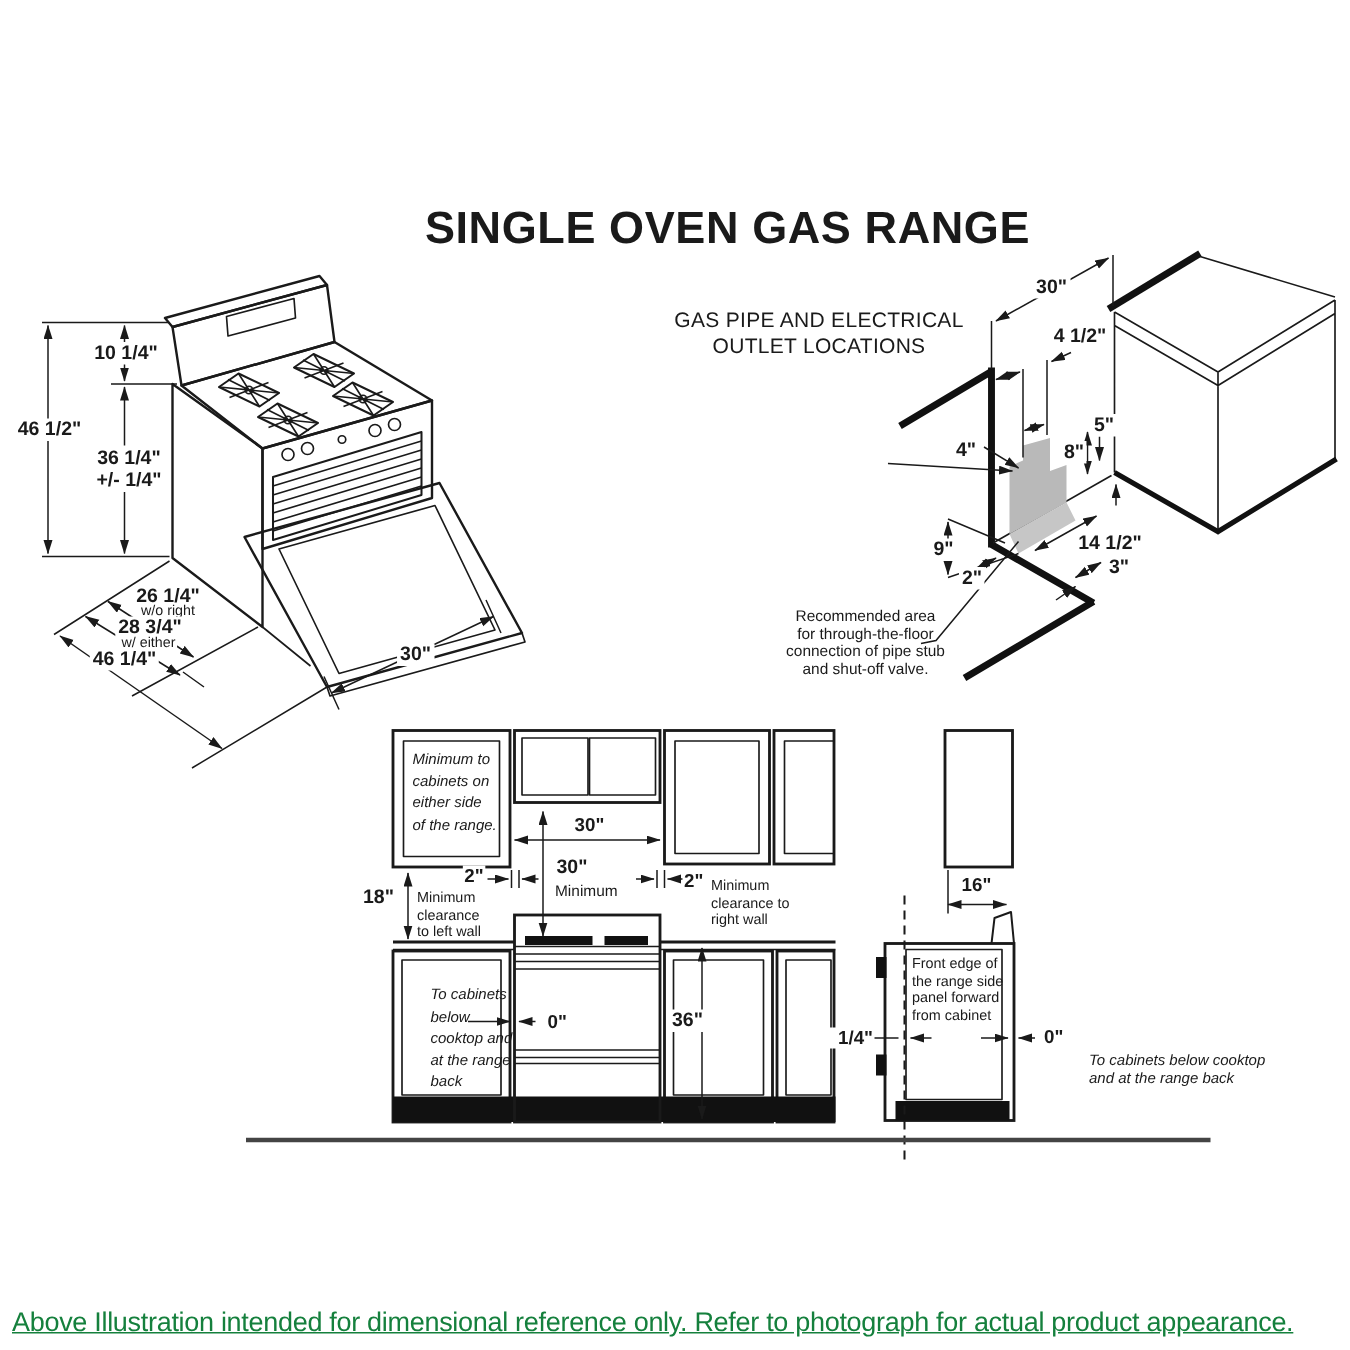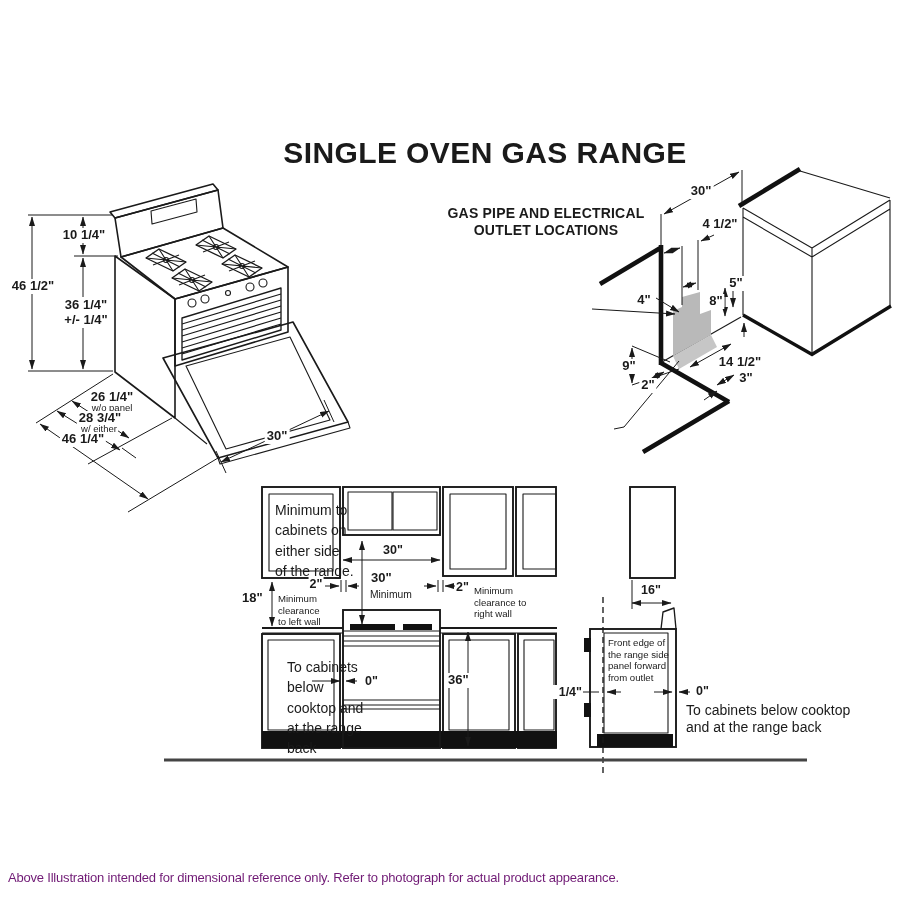--- a/index.html
+++ b/index.html
@@ -9,24 +9,24 @@
   .lbl{position:absolute;color:#1a1a1a;line-height:1.15;}
   .ctr{transform:translateX(-50%);text-align:center;}
   .rgt{text-align:right;}
   .ml{white-space:pre-line;}
   .dim{font-weight:bold;font-size:13px;background:#fff;padding:0 2px;white-space:pre;}
   .dimml{font-weight:bold;font-size:13px;background:#fff;padding:0 2px;white-space:pre-line;line-height:1.18;}
   .dim-s{font-weight:bold;font-size:12.5px;background:#fff;padding:0 1px;white-space:pre;}
   .sub{font-size:9.5px;background:#fff;padding:0 1px;white-space:pre;}
   .note{font-size:10.3px;line-height:1.12;}
   .note-s{font-size:9.6px;line-height:1.22;}
-  .note-e{font-size:14px;line-height:1.45;}
-  .gas-title{font-weight:bold;font-size:14px;line-height:1.18;letter-spacing:.2px;}
+  .note-e{font-size:10px;line-height:1.45;font-style:italic;}
+  .gas-title{font-weight:normal;font-size:14px;line-height:1.18;letter-spacing:.2px;}
   .page-title{font-weight:bold;font-size:30px;letter-spacing:.4px;white-space:nowrap;}
-  .disclaimer{font-size:13px;letter-spacing:-.2px;white-space:nowrap;color:#701a75;}
+  .disclaimer{font-size:18px;letter-spacing:-.2px;white-space:nowrap;color:#15803d;text-decoration:underline;}
   svg .ln{stroke:#1a1a1a;fill:none;stroke-width:1.6;stroke-linejoin:round;}
   svg .t1{stroke:#1a1a1a;fill:none;stroke-width:1.1;stroke-linejoin:round;}
   svg .t13{stroke:#1a1a1a;fill:none;stroke-width:1.35;stroke-linejoin:round;}
   svg .w5{stroke:#111;fill:none;stroke-width:4.6;}
   svg .w35{stroke:#111;fill:none;stroke-width:3.4;}
   svg .s2{stroke:#1a1a1a;fill:none;stroke-width:1.9;}
   svg .dimln{stroke:#1a1a1a;fill:none;stroke-width:1;}
   svg .blk{fill:#111;stroke:none;}
 </style>
 </head>
@@ -179,37 +179,41 @@
     </g>
   </svg>
 
   <div class="lbl page-title ctr" style="left:485px;top:136px">SINGLE OVEN GAS RANGE</div>
 
   <div class="lbl dim ctr" style="left:84px;top:228px">10 1/4"</div>
   <div class="lbl dim ctr" style="left:33px;top:279px">46 1/2"</div>
   <div class="lbl dimml ctr ml" style="left:86px;top:297px">36 1/4"
 +/- 1/4"</div>
   <div class="lbl dim ctr" style="left:112px;top:390px">26 1/4"</div>
-  <div class="lbl sub ctr" style="left:112px;top:403px">w/o panel</div>
+  <div class="lbl sub ctr" style="left:112px;top:403px">w/o right</div>
   <div class="lbl dim ctr" style="left:100px;top:411px">28 3/4"</div>
   <div class="lbl sub ctr" style="left:99px;top:424px">w/ either</div>
   <div class="lbl dim ctr" style="left:83px;top:432px">46 1/4"</div>
   <div class="lbl dim ctr" style="left:277px;top:429px">30"</div>
 
   <div class="lbl gas-title ctr ml" style="left:546px;top:205px">GAS PIPE AND ELECTRICAL
 OUTLET LOCATIONS</div>
   <div class="lbl dim ctr" style="left:701px;top:184px">30"</div>
   <div class="lbl dim ctr" style="left:720px;top:217px">4 1/2"</div>
   <div class="lbl dim ctr" style="left:644px;top:293px">4"</div>
   <div class="lbl dim ctr" style="left:716px;top:294px">8"</div>
   <div class="lbl dim ctr" style="left:736px;top:276px">5"</div>
   <div class="lbl dim ctr" style="left:629px;top:359px">9"</div>
   <div class="lbl dim ctr" style="left:648px;top:378px">2"</div>
   <div class="lbl dim ctr" style="left:740px;top:355px">14 1/2"</div>
   <div class="lbl dim ctr" style="left:746px;top:371px">3"</div>
+  <div class="lbl note ctr ml" style="left:577px;top:406px">Recommended area
+for through-the-floor
+connection of pipe stub
+and shut-off valve.</div>
 
   <div class="lbl note-e ml" style="left:275px;top:500px">Minimum to
 cabinets on
 either side
 of the range.</div>
   <div class="lbl dim-s ctr" style="left:393px;top:543px">30"</div>
   <div class="lbl dim" style="left:369px;top:571px">30"</div>
   <div class="lbl note" style="left:370px;top:589px">Minimum</div>
   <div class="lbl dim-s ctr" style="left:316px;top:577px">2"</div>
   <div class="lbl dim-s" style="left:455px;top:580px">2"</div>
@@ -224,20 +228,20 @@
 below
 cooktop and
 at the range
 back</div>
   <div class="lbl dim-s" style="left:364px;top:674px">0"</div>
   <div class="lbl dim" style="left:446px;top:673px">36"</div>
   <div class="lbl dim-s ctr" style="left:651px;top:583px">16"</div>
   <div class="lbl note-s ml" style="left:608px;top:637px">Front edge of
 the range side
 panel forward
-from outlet</div>
+from cabinet</div>
   <div class="lbl dim-s rgt" style="left:548px;top:685px;width:33px">1/4"</div>
   <div class="lbl dim-s" style="left:695px;top:684px">0"</div>
-  <div class="lbl note-e ml" style="left:686px;top:702px;line-height:1.2">To cabinets below cooktop
+  <div class="lbl note-e ml" style="left:726px;top:702px;line-height:1.2">To cabinets below cooktop
 and at the range back</div>
 
   <div class="lbl disclaimer" style="left:8px;top:871px">Above Illustration intended for dimensional reference only. Refer to photograph for actual product appearance.</div>
 </div>
 
 </body></html>

